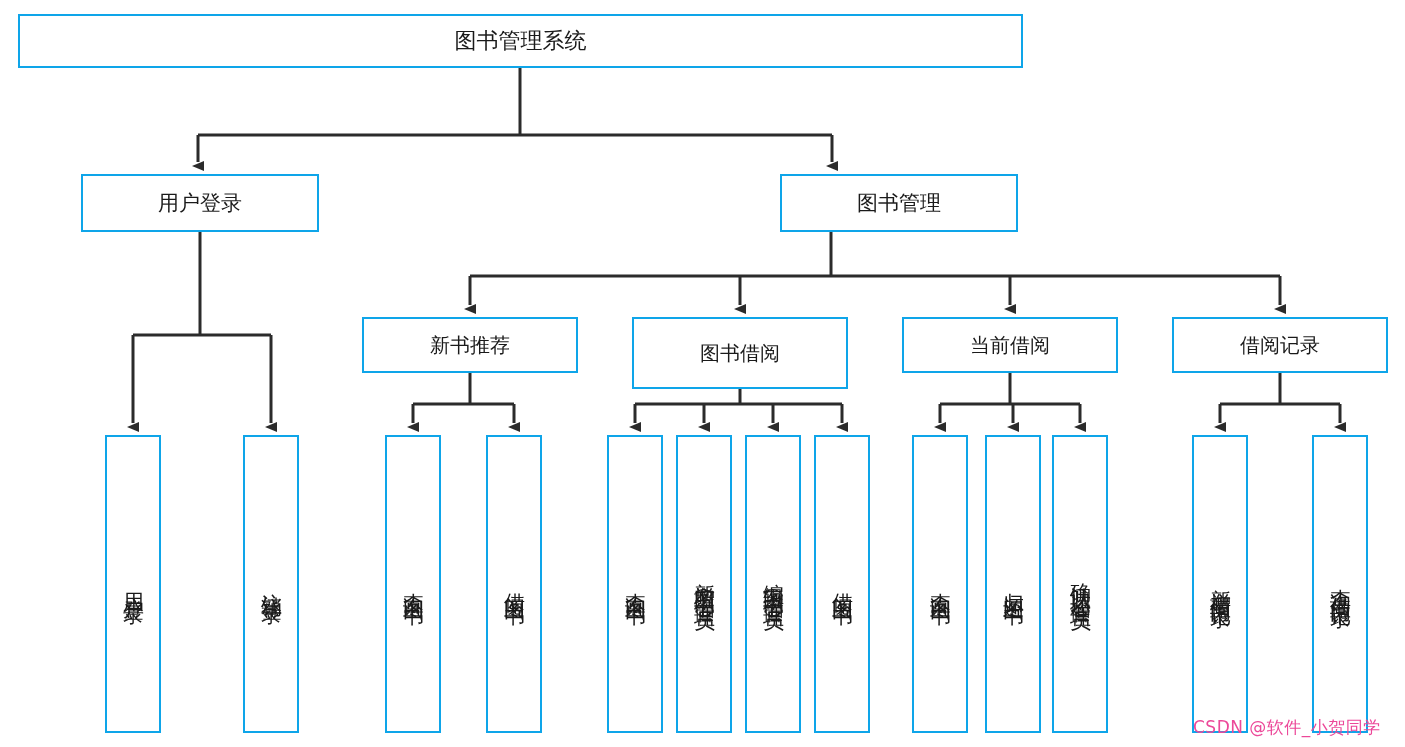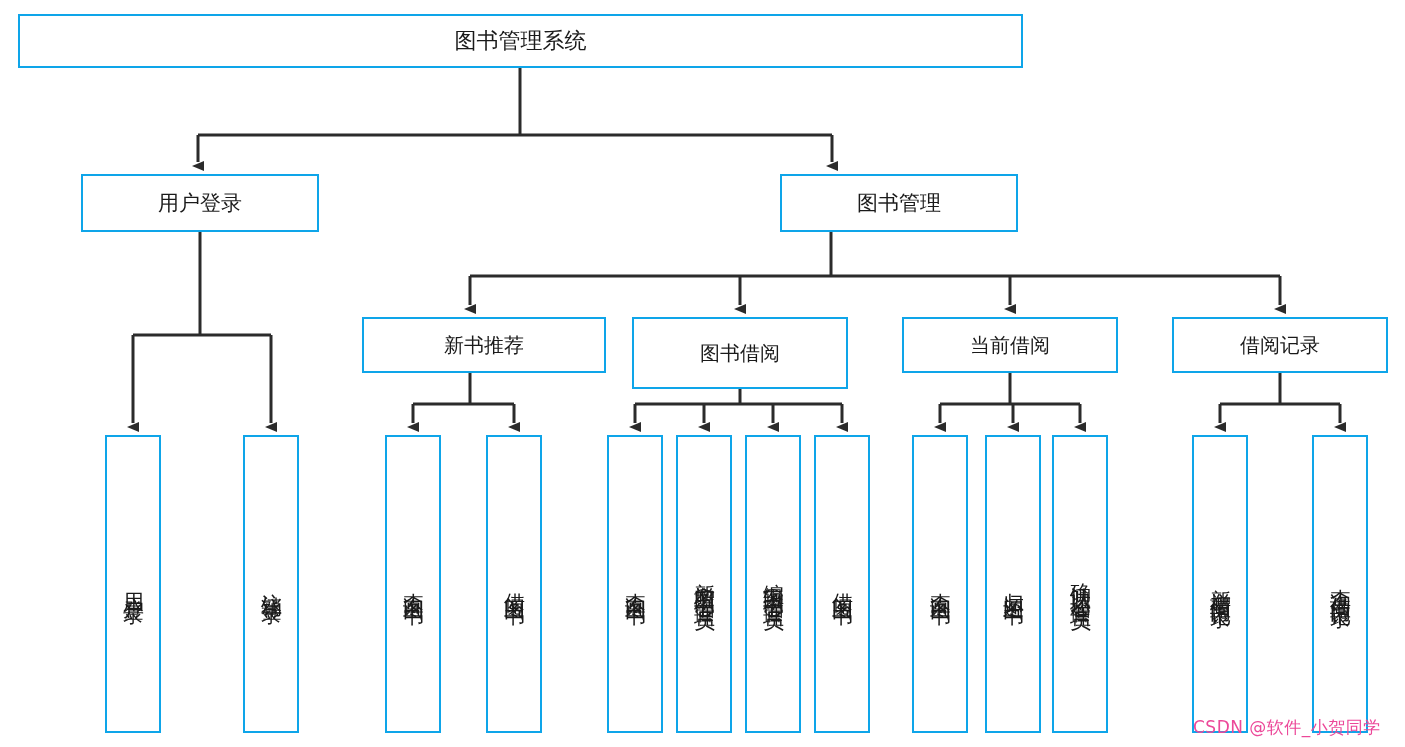--- a/index.html
+++ b/index.html
@@ -125,21 +125,21 @@
     <span class="label">图书管理系统</span>
   </div>
 
   <div class="node lvl1" style="left:81px; top:174px; width:238px; height:58px;">
     <span class="label">用户登录</span>
   </div>
   <div class="node lvl1" style="left:740px; top:174px; width:238px; height:58px;margin-left:40px;">
     <span class="label">图书管理</span>
   </div>
 
-  <div class="node lvl2" style="left:362px; top:317px; width:244px; height:56px;">
+  <div class="node lvl2" style="left:362px; top:317px; width:216px; height:56px;">
     <span class="label">新书推荐</span>
   </div>
   <div class="node lvl2" style="left:632px; top:317px; width:216px; height:72px;">
     <span class="label">图书借阅</span>
   </div>
   <div class="node lvl2" style="left:902px; top:317px; width:216px; height:56px;text-align:right;">
     <span class="label">当前借阅</span>
   </div>
   <div class="node lvl2" style="left:1172px; top:317px; width:216px; height:56px;">
     <span class="label">借阅记录</span>

